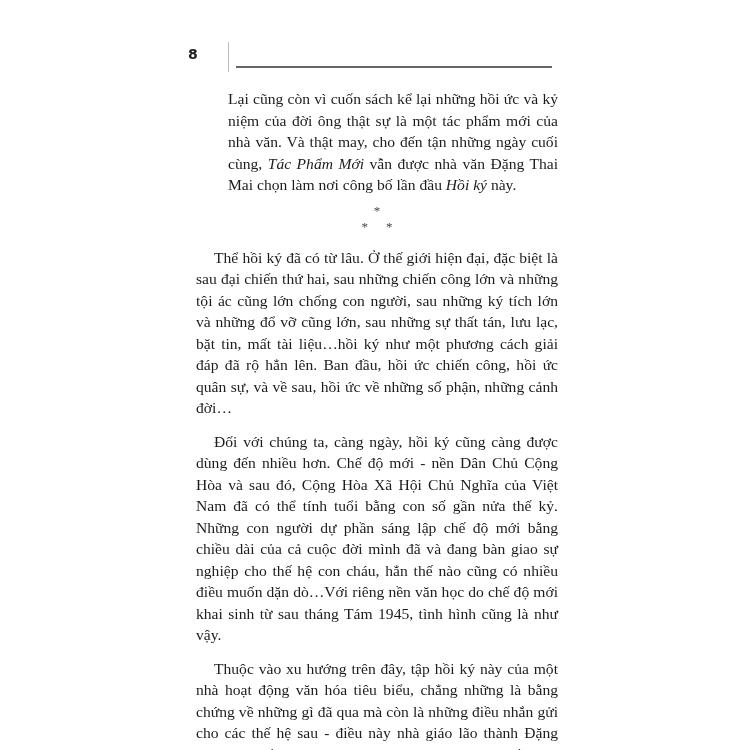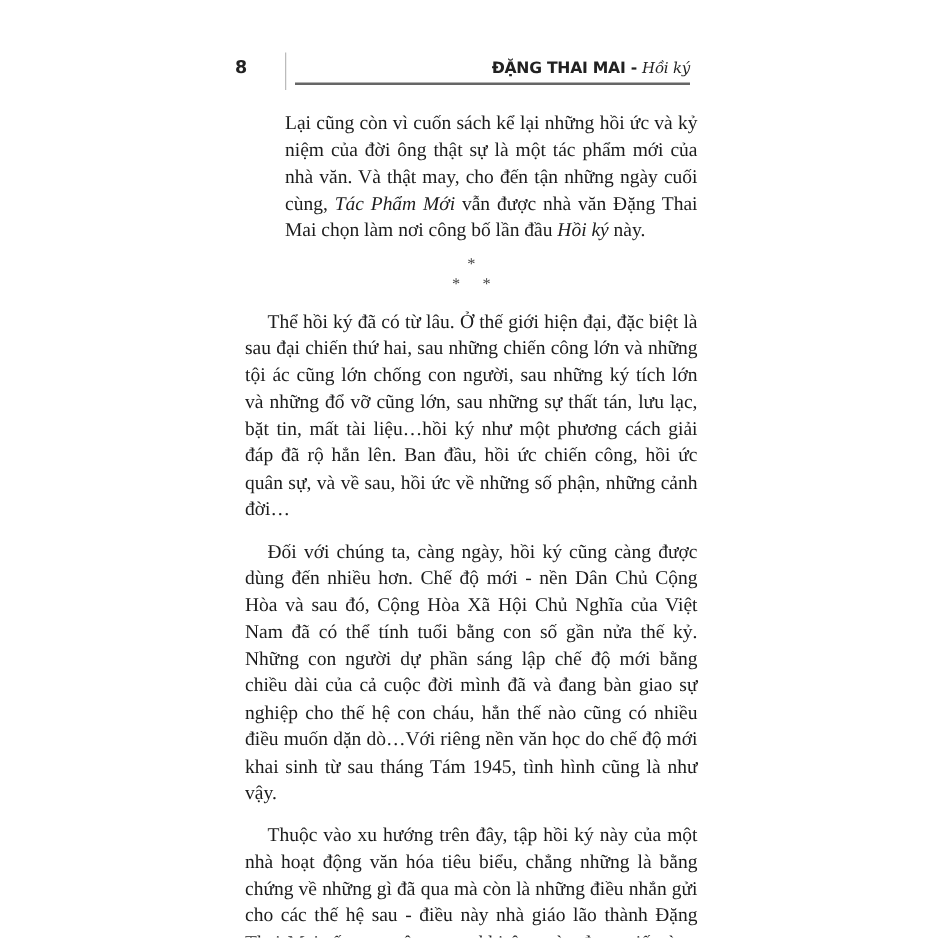--- a/index.html
+++ b/index.html
@@ -108,21 +108,20 @@
   </style>
 </head>
 <body>
 
 <div class="page">
 
   <div class="header">
     <span class="page-number">8</span>
     <div class="header-divider"></div>
     <div class="header-rule"></div>
-    <span class="running-head"><span>ĐẶNG THAI MAI - </span><span class="italic-part">Hồi ký</span></span>
   </div>
 
   <div class="body-text">
 
     <p class="noindent"><span>Lại cũng còn vì cuốn sách kể lại những hồi ức và kỷ niệm của đời ông thật sự là một tác phẩm mới của nhà văn. Và thật may, cho đến tận những ngày cuối cùng, </span><em>Tác Phẩm Mới</em><span> vẫn được nhà văn Đặng Thai Mai chọn làm nơi công bố lần đầu </span><em>Hồi ký</em><span> này.</span></p>
 
     <div class="asterisks">
       <div>*</div>
       <div class="row2"><span>*</span><span>*</span></div>
     </div>

